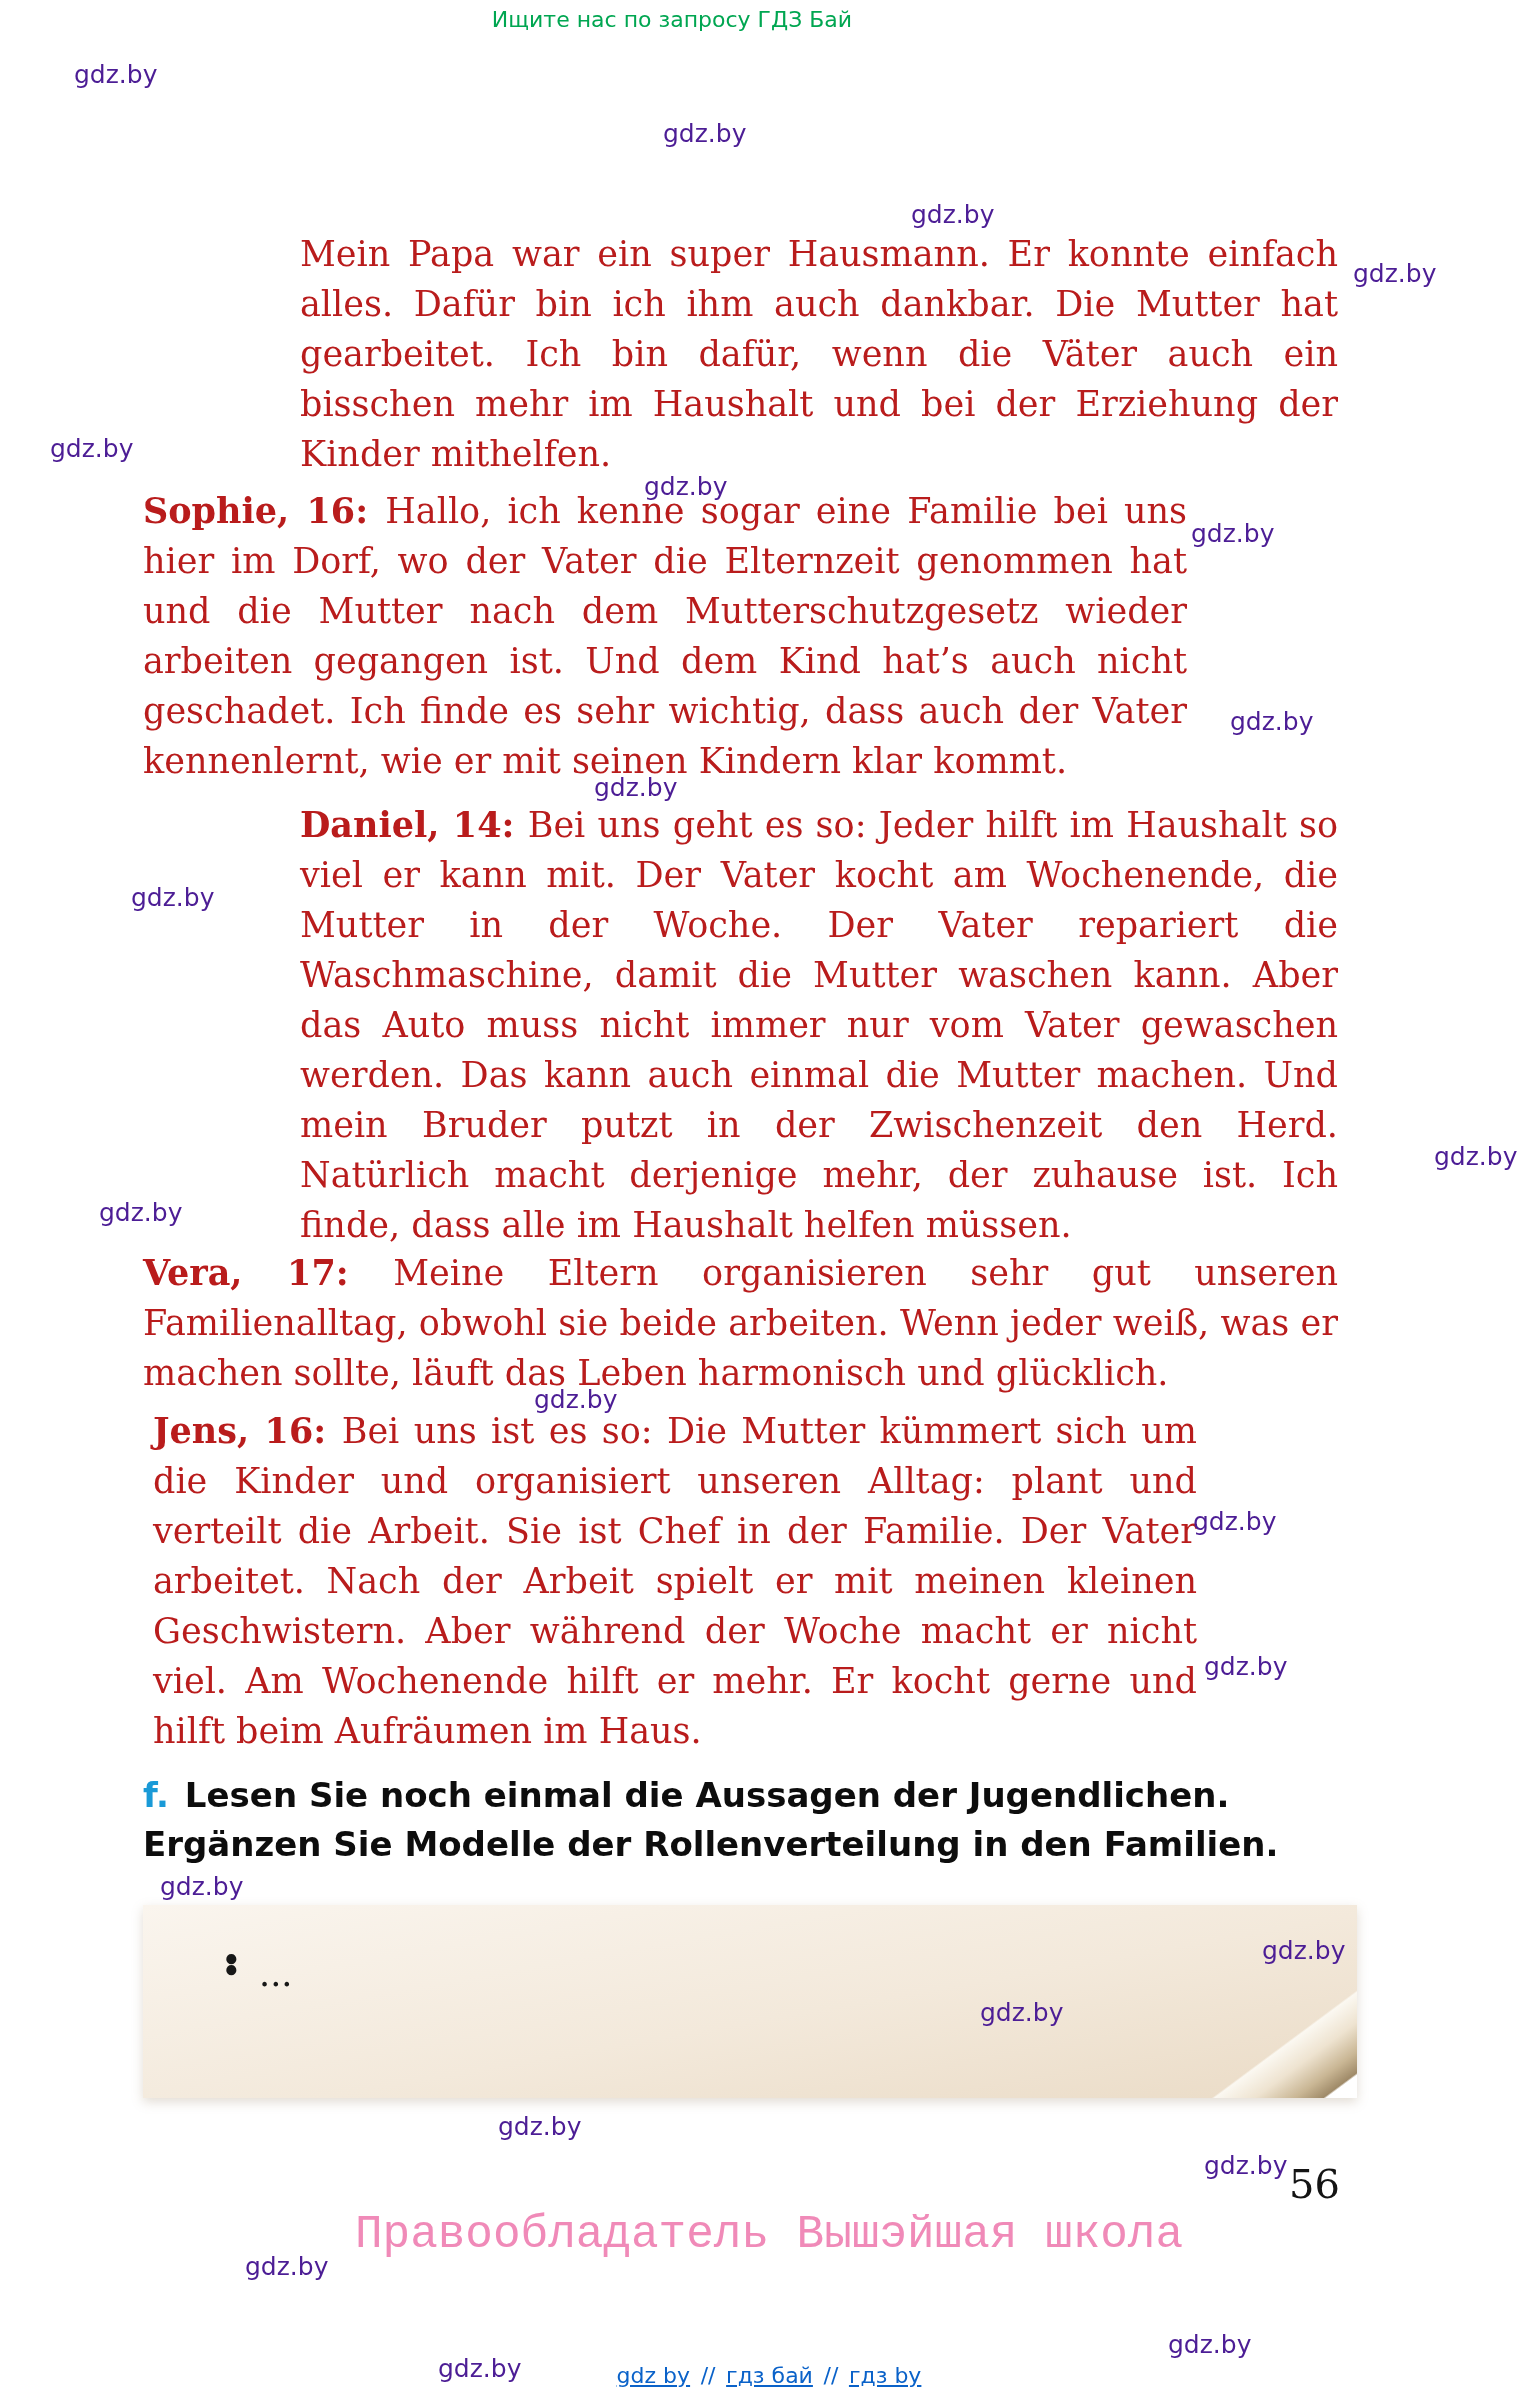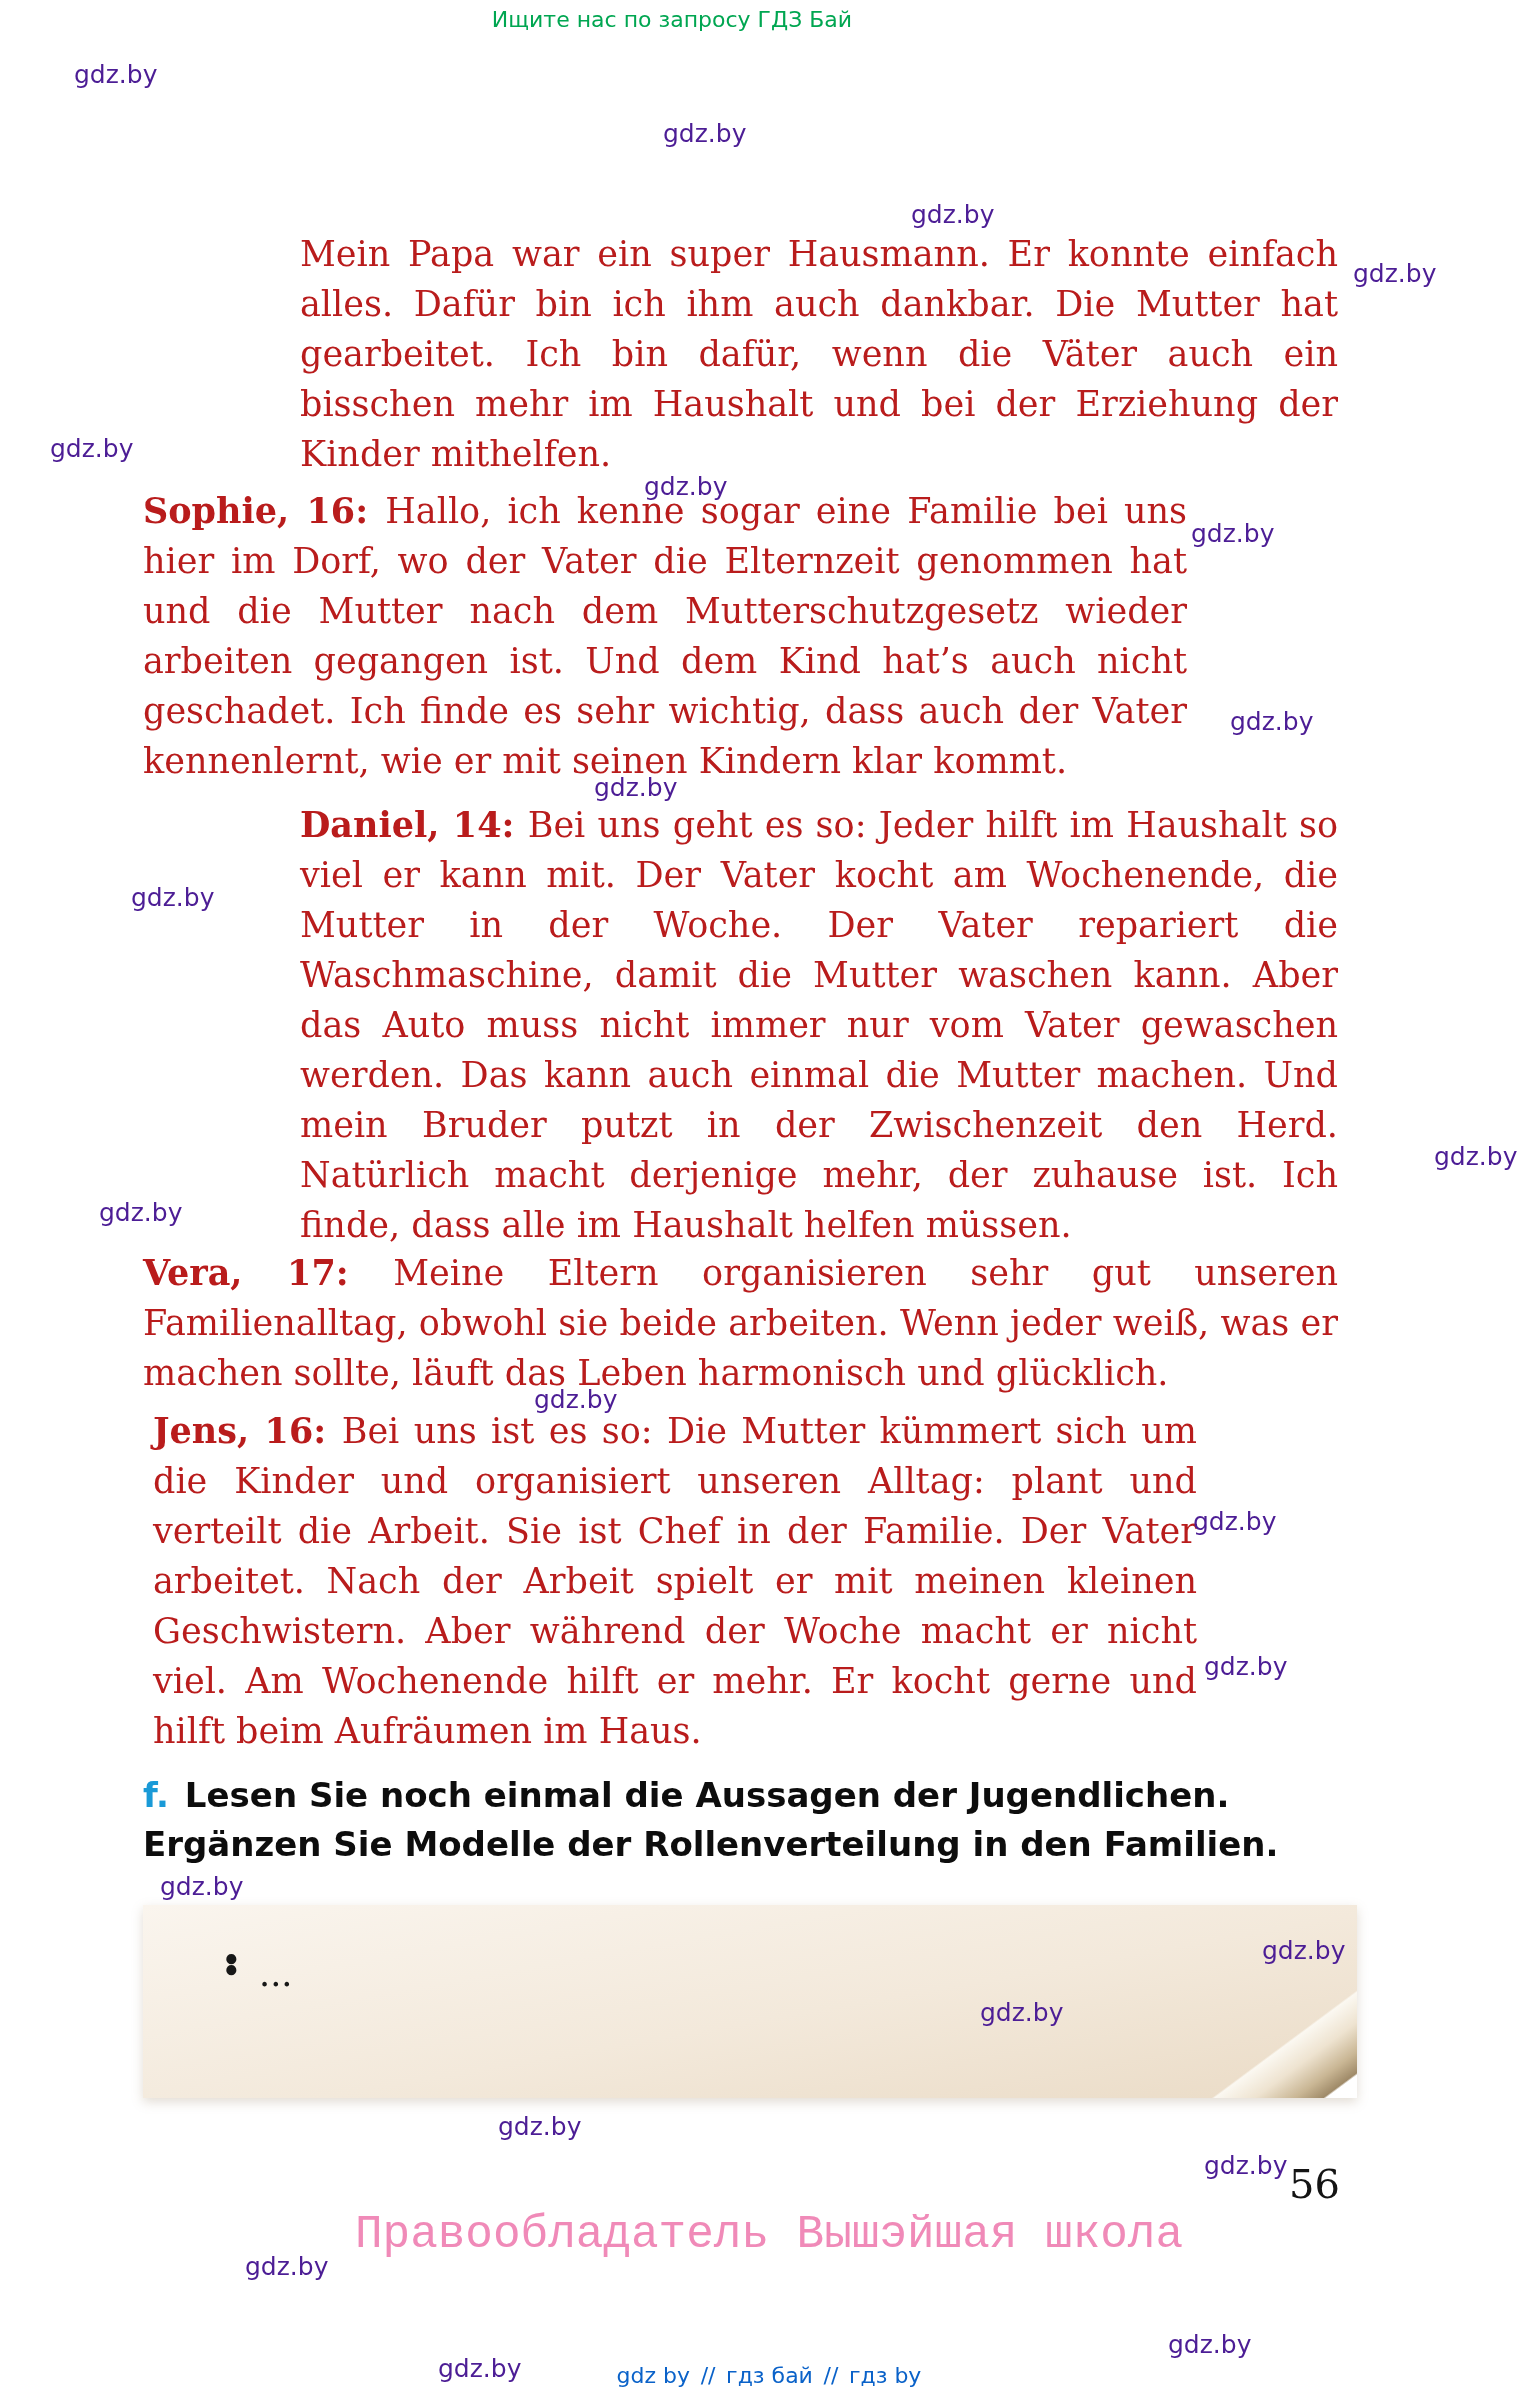--- a/index.html
+++ b/index.html
@@ -58,21 +58,21 @@
   .publisher {
     position:absolute; top:2209px; left:769px; transform:translateX(-50%);
     font-family:Liberation Mono, monospace; font-size:46px; color:#f08ab8;
     white-space:nowrap;
   }
   .footer {
     position:absolute; top:2363px; left:769px; transform:translateX(-50%);
     font-family:"DejaVu Sans", sans-serif; font-size:22px; color:#0a62c9;
     white-space:nowrap;
   }
-  .footer .flink { color:#0a62c9; cursor:pointer; }
+  .footer .flink { color:#0a62c9; text-decoration:underline; cursor:pointer; }
   .footer .fsep { margin:0 10.6px; }
 </style>
 </head>
 <body>
 
 <div class="promo">Ищите нас по запросу ГДЗ Бай</div>
 
 <span class="wm" style="left:74px;top:60px">gdz.by</span>
 <span class="wm" style="left:663px;top:119px">gdz.by</span>
 <span class="wm" style="left:911px;top:200px">gdz.by</span>

